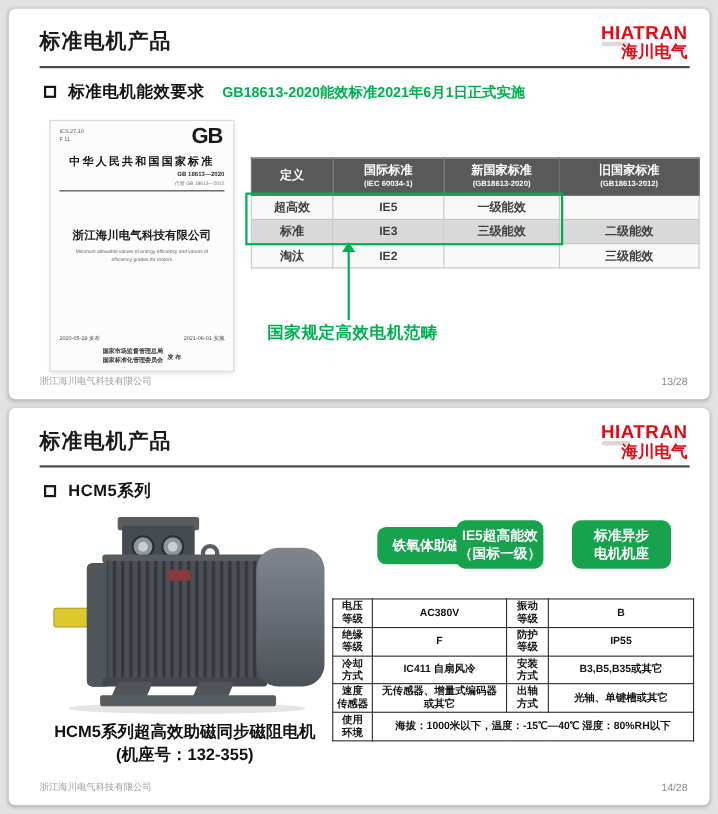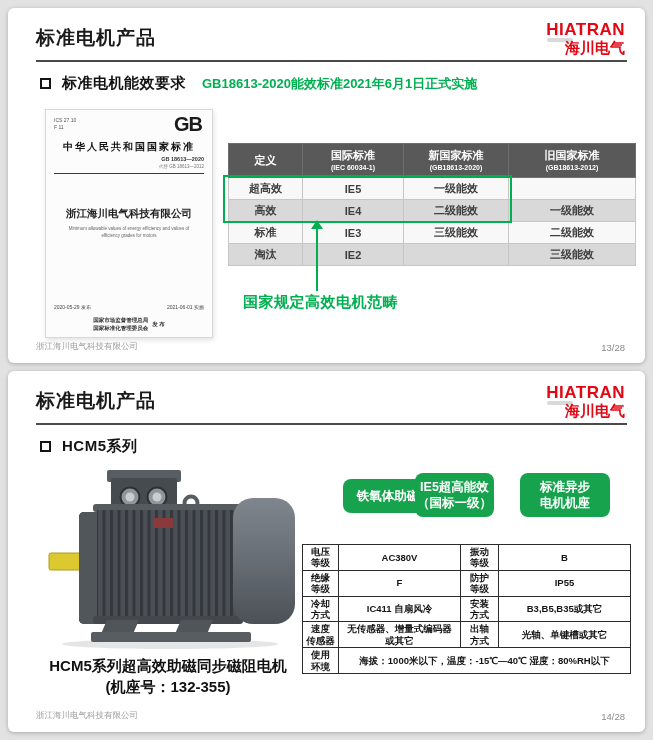--- a/index.html
+++ b/index.html
@@ -153,26 +153,20 @@
       </tr>
     </thead>
     <tbody>
       <tr>
         <td>超高效</td>
         <td>IE5</td>
         <td>一级能效</td>
         <td></td>
       </tr>
       <tr>
-        <td>高效</td>
-        <td>IE4</td>
-        <td>二级能效</td>
-        <td>一级能效</td>
-      </tr>
-      <tr>
         <td>标准</td>
         <td>IE3</td>
         <td>三级能效</td>
         <td>二级能效</td>
       </tr>
       <tr>
         <td>淘汰</td>
         <td>IE2</td>
         <td></td>
         <td>三级能效</td>

